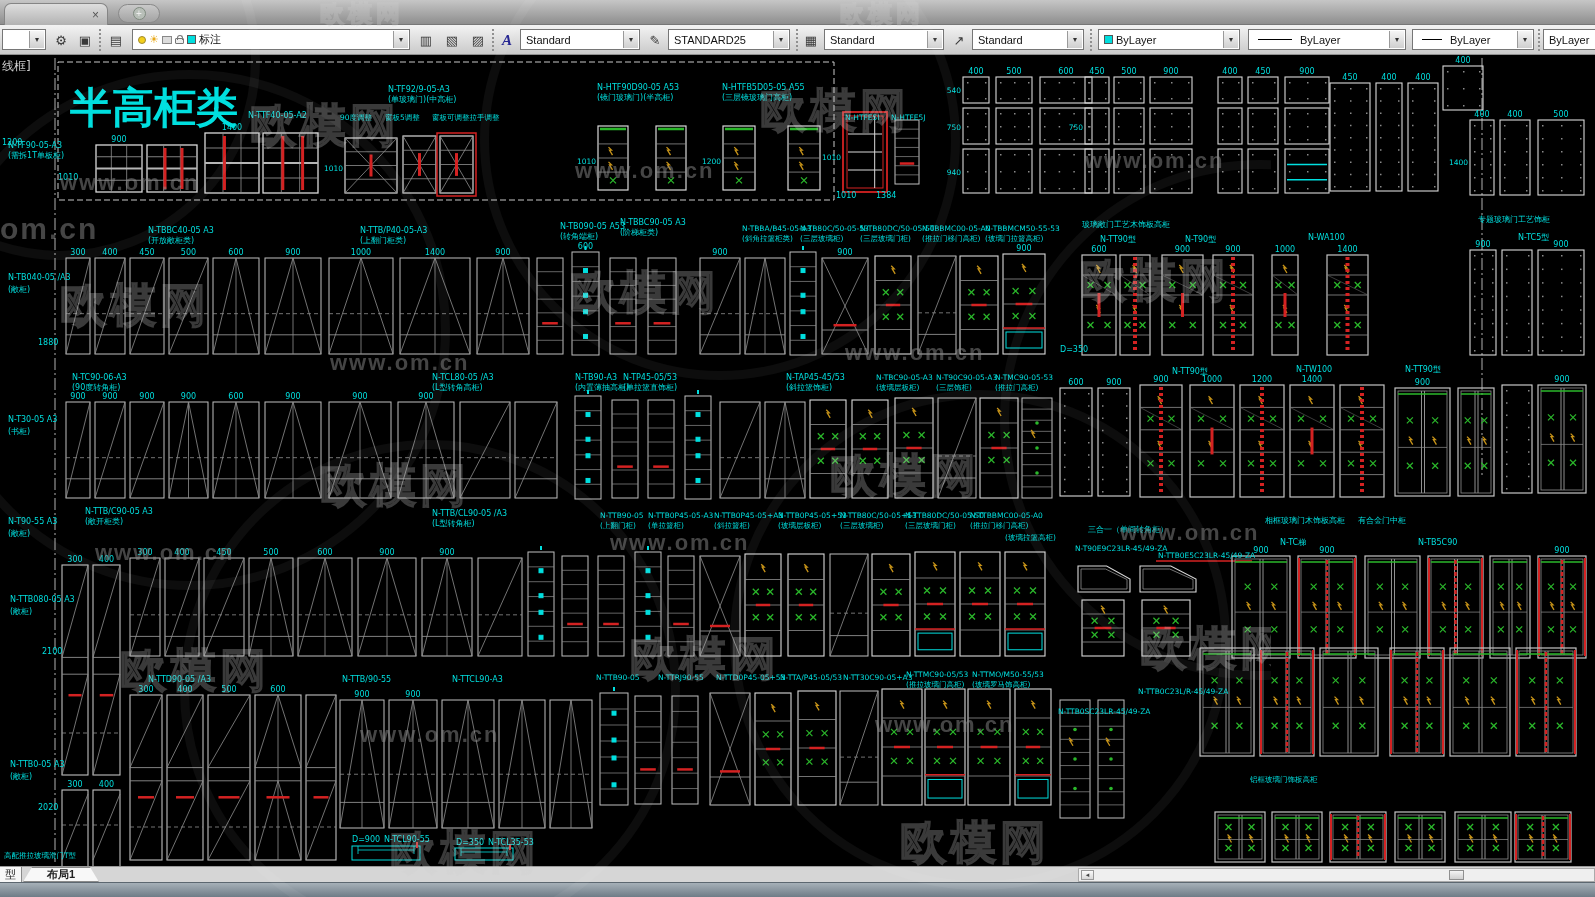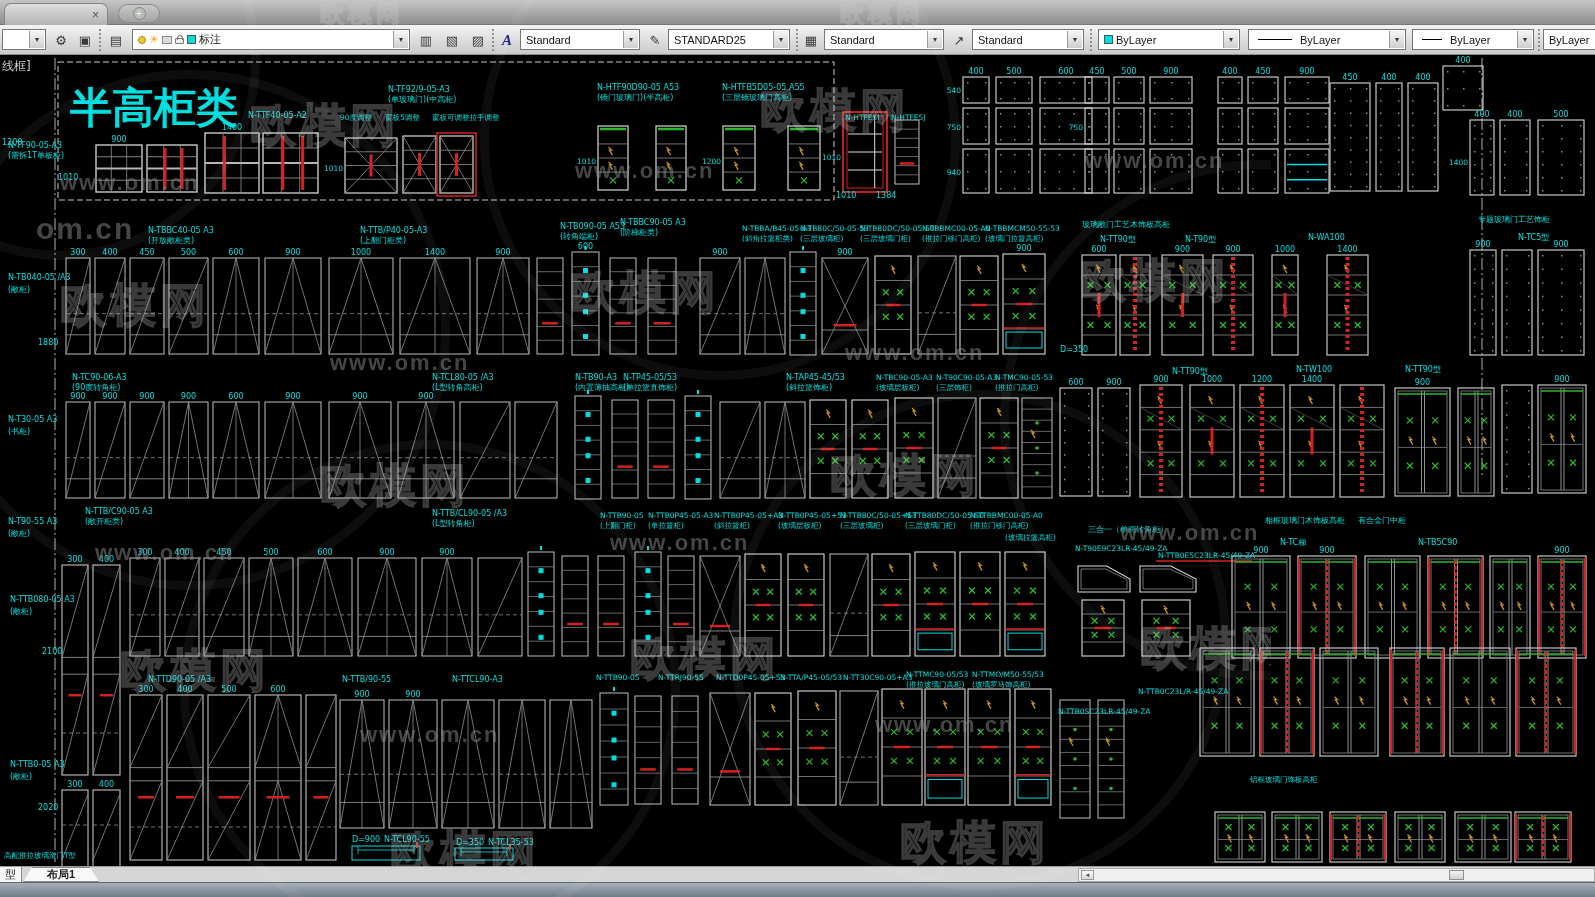--- a/index.html
+++ b/index.html
@@ -2303,18 +2303,18 @@
       <div class="wm-fill" style="left:575px;top:158px;font-size:22px;">www.om.cn</div>
       <div class="wm-fill" style="left:1085px;top:148px;font-size:22px;">www.om.cn</div>
       <div class="wm-fill" style="left:330px;top:350px;font-size:22px;">www.om.cn</div>
       <div class="wm-fill" style="left:845px;top:340px;font-size:22px;">www.om.cn</div>
       <div class="wm-fill" style="left:1355px;top:330px;font-size:22px;">www.om.cn</div>
       <div class="wm-fill" style="left:95px;top:540px;font-size:22px;">www.om.cn</div>
       <div class="wm-fill" style="left:610px;top:530px;font-size:22px;">www.om.cn</div>
       <div class="wm-fill" style="left:1120px;top:520px;font-size:22px;">www.om.cn</div>
       <div class="wm-fill" style="left:360px;top:722px;font-size:22px;">www.om.cn</div>
       <div class="wm-fill" style="left:875px;top:712px;font-size:22px;">www.om.cn</div>
-      <div class="wm-fill" style="left:0px;top:212px;font-size:30px;padding-left:36px;">om.cn</div>
+      <div class="wm-fill" style="left:0px;top:212px;font-size:30px;">om.cn</div>
       <div class="wm-fill" style="left:1548px;top:122px;font-size:30px;">西</div>
       <div class="wm-big" style="left:1285px;top:720px;font-size:66px;">欧模网</div>
     </div>
 
 </div>
 
 </body></html>

